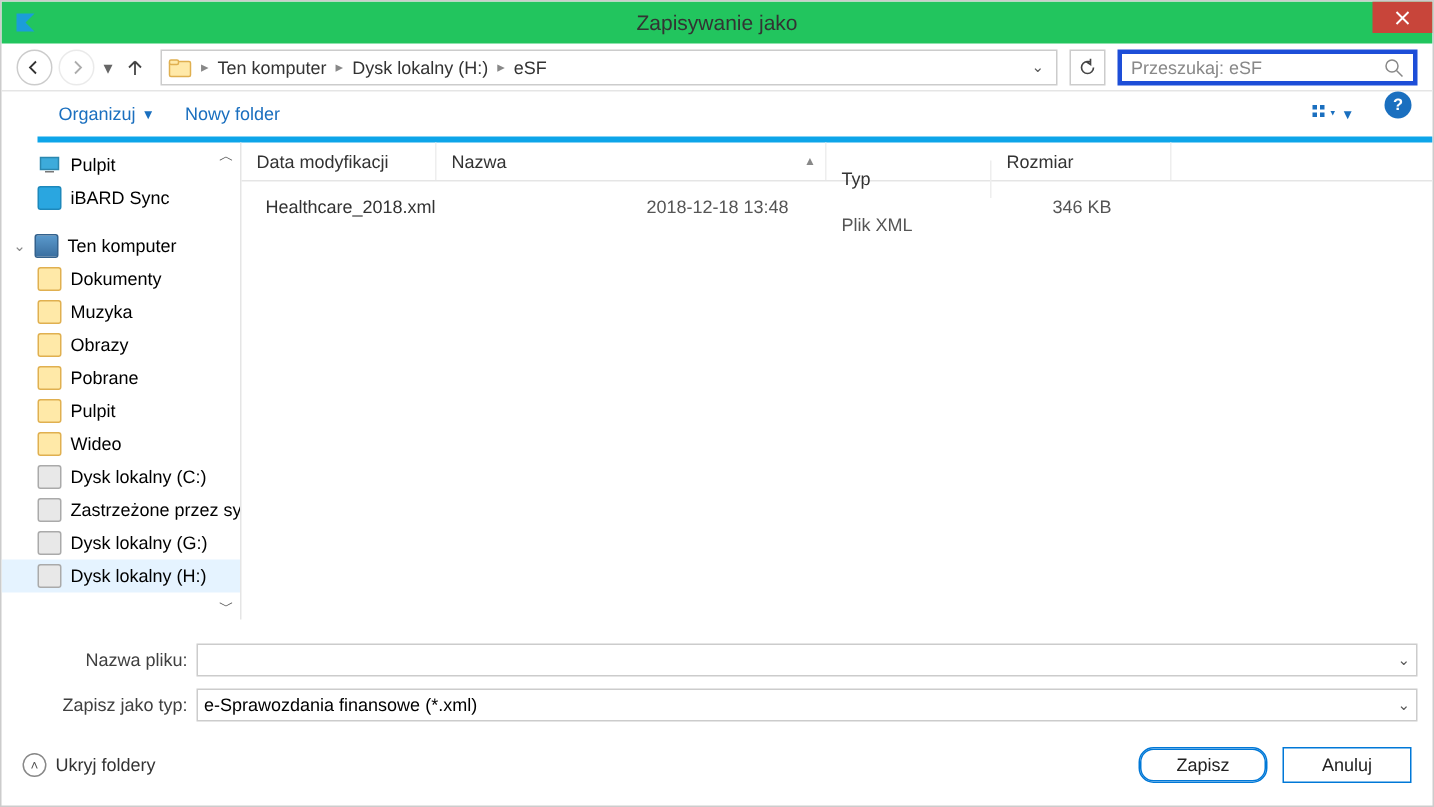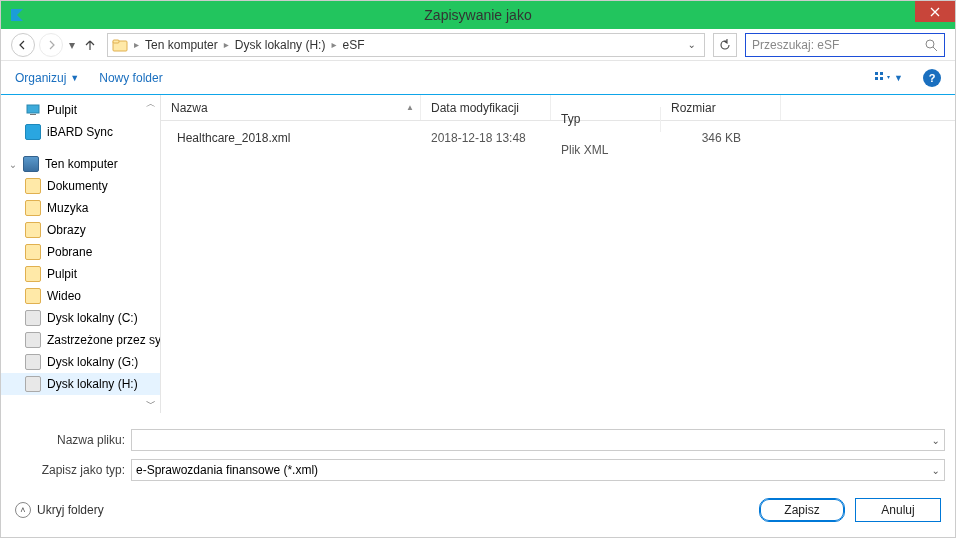--- a/index.html
+++ b/index.html
@@ -18,25 +18,25 @@
 .navbar .navbtn.disabled { opacity: 0.4; }
 .navbar .dd { width: 10px; text-align:center; color:#666;}
 .navbar .up { width: 18px; height: 18px; display: flex; align-items: center; justify-content: center; color:#444;}
 .navbar .address { flex: 1; height: 24px; border: 1px solid #ccc; display: flex; align-items: center; padding: 0 4px; gap: 6px; margin: 0 4px; }
 .navbar .address .folder-icon { width:16px; height:16px; }
 .navbar .address .crumb { color: #333; }
 .navbar .address .sep { color: #888; font-size:10px;}
 .navbar .address .spacer { flex:1; }
 .navbar .address .addr-dd { color:#555; font-size:10px; padding:0 4px;}
 .navbar .refresh { width: 24px; height: 24px; border: 1px solid #ccc; display:flex;align-items:center;justify-content:center;}
-.navbar .search { width: 200px; height: 24px; border: 1px solid #1d4ed8; display: flex; align-items: center; padding: 0 6px; color: #888; margin-left: 4px; justify-content:space-between;}
+.navbar .search { width: 200px; height: 24px; border: 3px solid #1d4ed8; display: flex; align-items: center; padding: 0 6px; color: #888; margin-left: 4px; justify-content:space-between;}
 .navbar .search .mag { width:14px;height:14px; }
 
 
-.toolbar { height: 34px; display: flex; align-items: center; padding: 0 14px; gap: 20px; border-bottom: 1px solid #0ea5e9; }
+.toolbar { height: 34px; display: flex; padding: 0 14px; gap: 20px; border-bottom: 4px solid #0ea5e9; margin-left: 24px; }
 .toolbar .link { color: #1a6fbf; display:flex; align-items:center; gap:4px;}
 .toolbar .spacer { flex:1; }
 .toolbar .view { display:flex;align-items:center;gap:2px;color:#1a6fbf;}
 .toolbar .help { width: 18px; height: 18px; border-radius: 50%; background: #1a6fbf; color: #fff; display: flex; align-items: center; justify-content: center; font-size:11px; font-weight:bold;}
 
 
 .main { display: flex; height: 318px; }
 
 
 .tree { width: 160px; border-right: 1px solid #e5e5e5; overflow: hidden; position: relative; padding-top:4px;}
@@ -256,25 +256,25 @@
         <span class="ico">
           <div class="fico drive"></div>
         </span>
         <span>Dysk lokalny (H:)</span>
       </div>
     <span class="scroll-down">﹀</span>
   </div>
 
   <div class="filelist">
     <div class="header">
+      <div class="col col-date">Data modyfikacji</div>
       <div class="col col-name">
         <span>Nazwa</span>
         <span class="sort-ind">▲</span>
       </div>
-      <div class="col col-date">Data modyfikacji</div>
       <div class="col col-type">Typ</div>
       <div class="col col-size">Rozmiar</div>
     </div>
     <div class="rows">
       <div class="row">
         <div class="cell name col-name">
           <span class="ico">
             <svg viewBox="0 0 16 16">
                 <rect x="2" y="1" width="10" height="14" fill="#fff" stroke="#bbb"></rect>
                 <rect x="4" y="7" width="6" height="5" fill="#f0b030"></rect>

